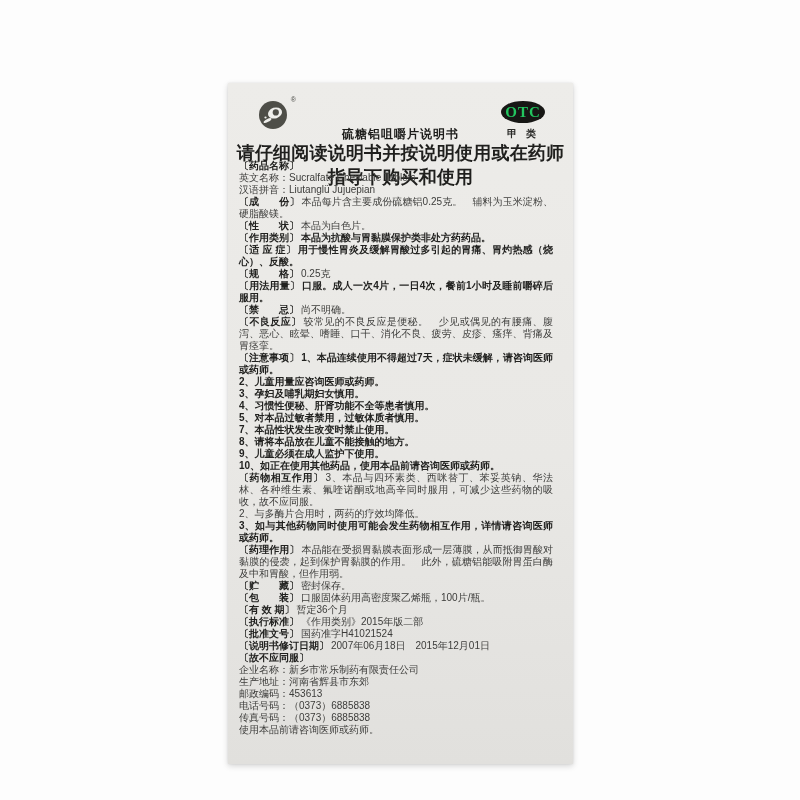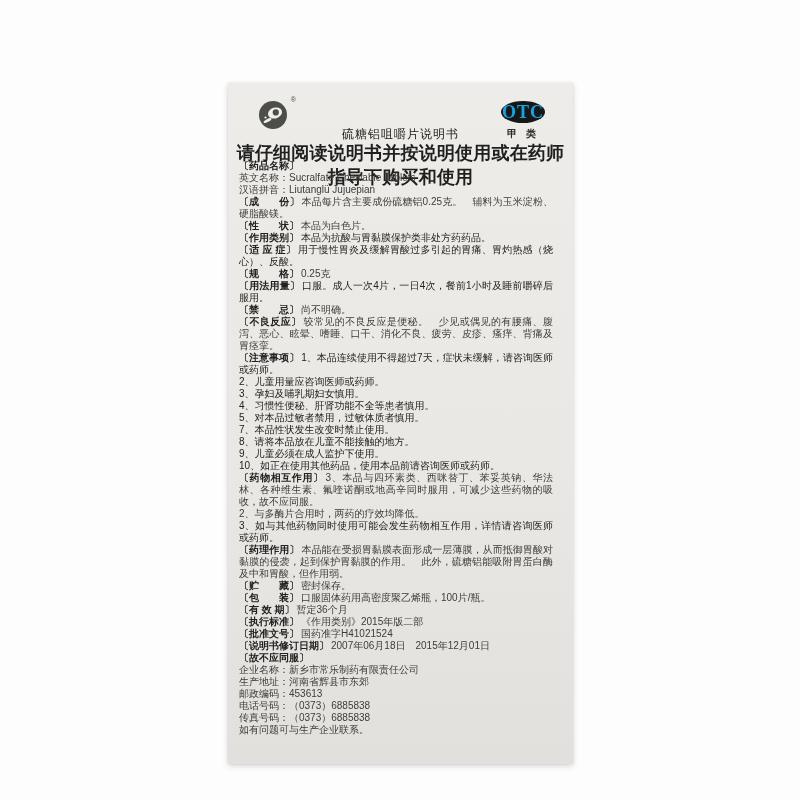--- a/index.html
+++ b/index.html
@@ -18,43 +18,43 @@
   }
   .logo { position:absolute; left:30px; top:17px; width:30px; height:30px; }
   .logo svg { display:block; }
   .reg { position:absolute; right:-8px; top:-4px; font-size:7px; color:#4a4a46; }
   .otc { position:absolute; right:28px; top:18px; width:44px; text-align:center; }
   .otc-oval {
     width:44px; height:22px; background:#171715; border-radius:50%;
     display:flex; align-items:center; justify-content:center;
   }
   .otc-oval span {
-    color:#0ea5e9; font-family:"Liberation Serif","DejaVu Serif",serif;
-    font-weight:bold; font-size:18px; letter-spacing:1px; line-height:1;
+    color:#22c55e; font-family:"Liberation Serif","DejaVu Serif",serif;
+    font-weight:bold; font-size:15px; letter-spacing:1px; line-height:1;
   }
   .otc-class {
     margin-top:4px; font-size:10px; font-weight:bold; color:#2a2a28;
     letter-spacing:3px; white-space:nowrap;
   }
   .title {
     position:absolute; top:43px; left:0; right:0; text-align:center;
-    font-size:12px; font-weight:normal; color:#1c1c1a; letter-spacing:1px;
+    font-size:12px; font-weight:bold; color:#1c1c1a; letter-spacing:1px;
   }
   .subtitle {
     position:absolute; top:58px; left:0; right:0; text-align:center;
     font-size:18px; font-weight:bold; color:#1f1f1d; letter-spacing:0.2px;
   }
   .body {
     position:absolute; left:11px; top:77px; width:314px;
     font-size:10px; line-height:12px; color:#3c3c3a;
     text-align:justify;
   }
   .body p { margin:0; }
   .lbl { font-weight:bold; color:#222220; margin-right:2px; }
-  .b { font-weight:normal; color:#222220; }
+  .b { font-weight:bold; color:#222220; }
 </style>
 </head>
 <body>
 
 <div class="stage">
   <div class="leaflet">
 
     <div class="logo">
       <svg width="30" height="30" viewBox="0 0 30 30">
         <circle cx="15" cy="15" r="14" fill="#4e4e48"></circle>
@@ -106,16 +106,16 @@
         <p><span class="lbl">〔有 效 期〕</span><span class="txt">暂定36个月</span></p>
         <p><span class="lbl">〔执行标准〕</span><span class="txt">《作用类别》2015年版二部</span></p>
         <p><span class="lbl">〔批准文号〕</span><span class="txt">国药准字H41021524</span></p>
         <p><span class="lbl">〔说明书修订日期〕</span><span class="txt">2007年06月18日　2015年12月01日</span></p>
         <p><span class="lbl">〔故不应同服〕</span></p>
         <p><span class="txt">企业名称：新乡市常乐制药有限责任公司</span></p>
         <p><span class="txt">生产地址：河南省辉县市东郊</span></p>
         <p><span class="txt">邮政编码：453613</span></p>
         <p><span class="txt">电话号码：（0373）6885838</span></p>
         <p><span class="txt">传真号码：（0373）6885838</span></p>
-        <p><span class="txt">如有问题可与生产企业联系。</span></p>
+        <p><span class="txt">使用本品前请咨询医师或药师。</span></p>
       </div>
   </div>
 </div>
 
 </body></html>

